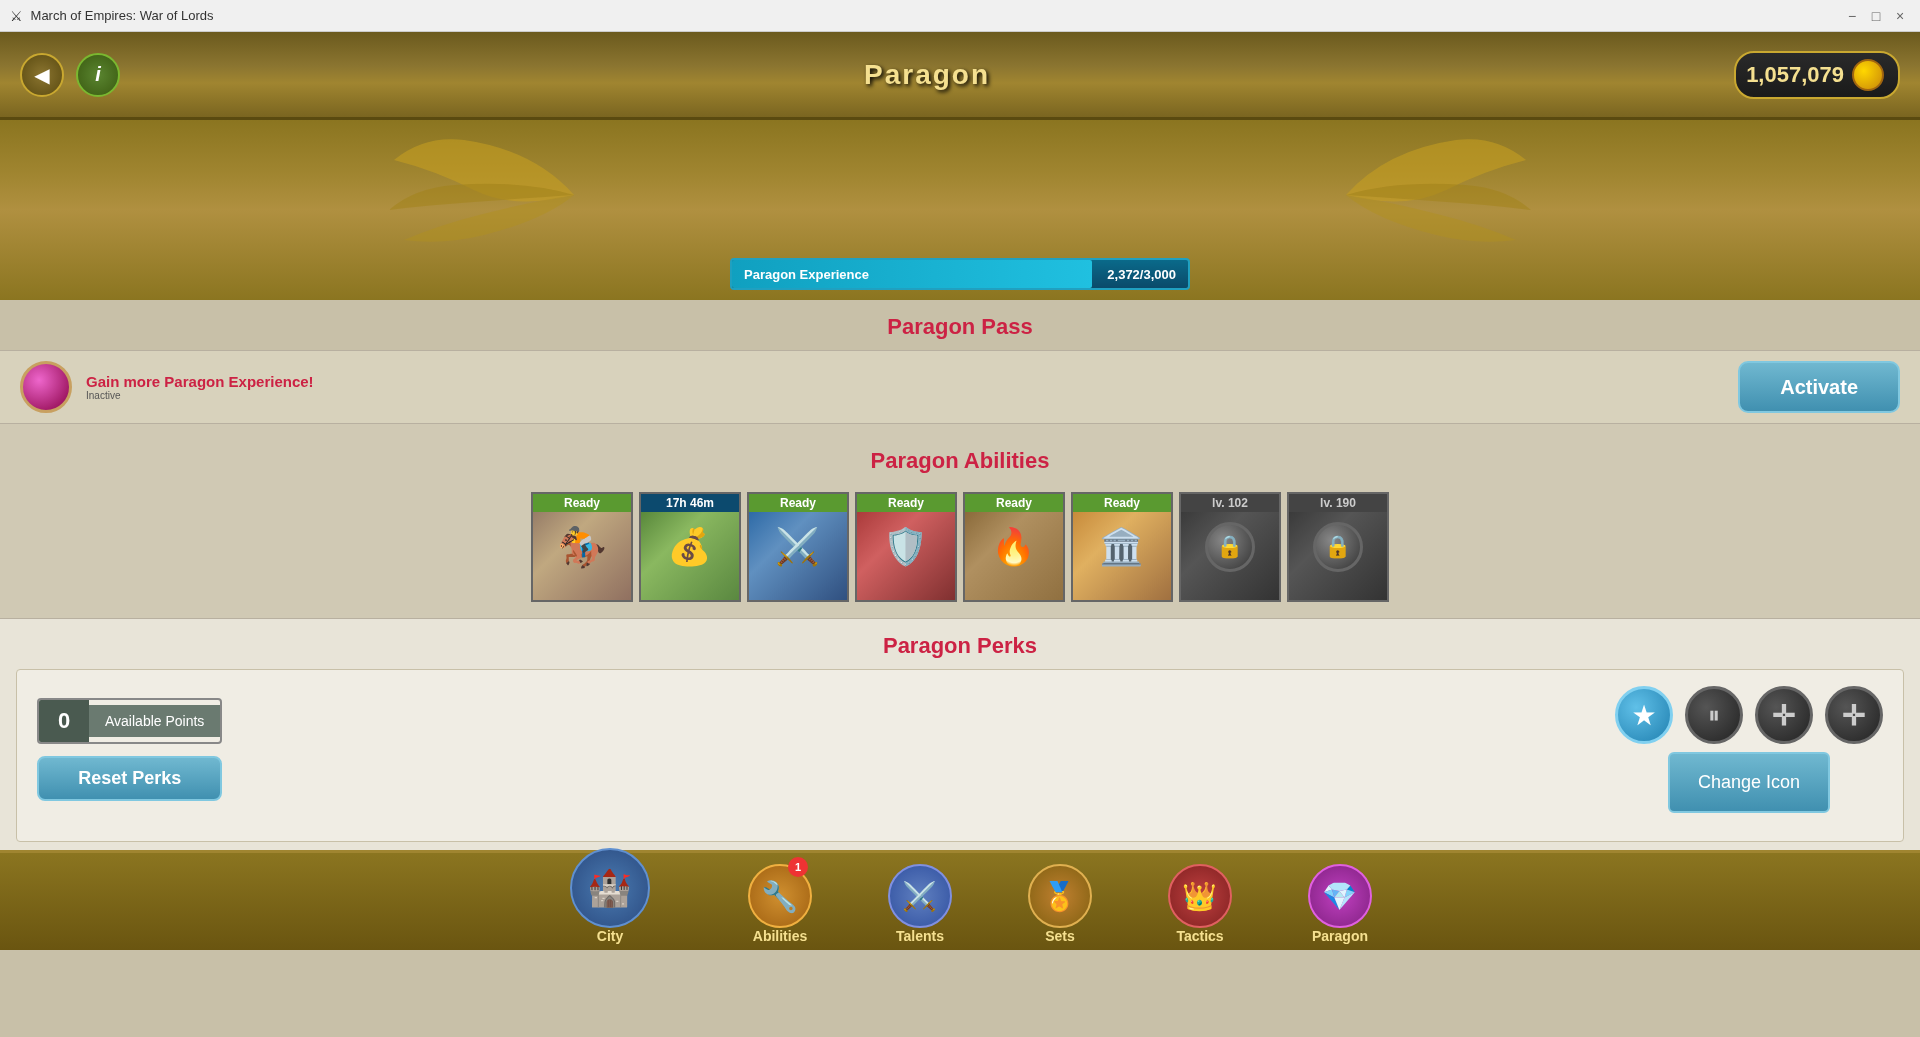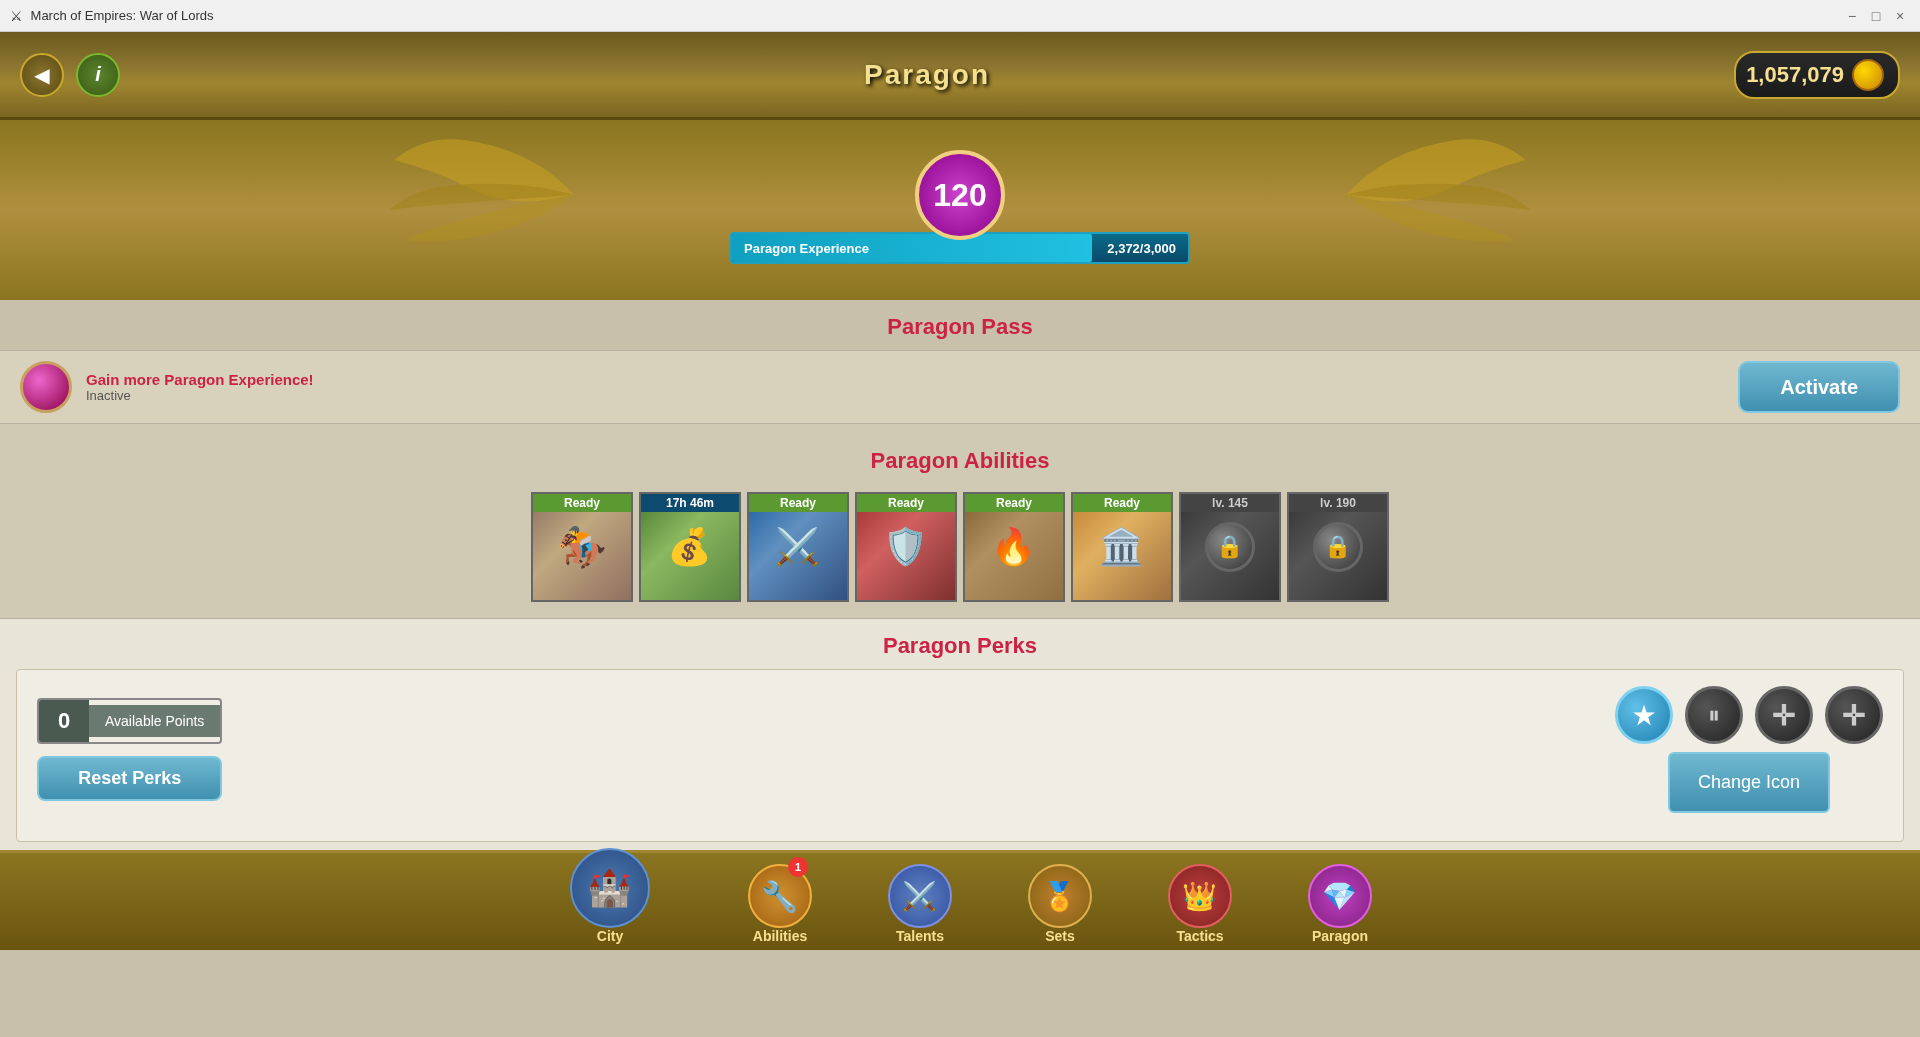--- a/index.html
+++ b/index.html
@@ -57,21 +57,21 @@
     }
     .paragon-level-badge {
       position: absolute; top: 30px;
       width: 90px; height: 90px;
       background: radial-gradient(circle, #cc44cc, #880088);
       border-radius: 50%; border: 4px solid #f0d080;
       display: flex; align-items: center; justify-content: center;
       color: white; font-size: 32px; font-weight: bold; z-index: 10;
     }
     .xp-bar-container {
-      position: absolute; bottom: 36px;
+      position: absolute; bottom: 10px;
       width: 460px; height: 32px;
       background: linear-gradient(180deg, #0a6a8a, #0a4a6a);
       border: 2px solid #20a0c0; border-radius: 4px;
       display: flex; align-items: center;
     }
     .xp-bar-fill {
       width: 79%; height: 100%;
       background: linear-gradient(90deg, #10a0c0, #20c0e0);
       border-radius: 2px;
     }
@@ -103,21 +103,21 @@
       border-top: 1px solid #b8b0a0; border-bottom: 1px solid #b8b0a0;
     }
     .pass-left { display: flex; align-items: center; gap: 14px; }
     .pass-orb {
       width: 52px; height: 52px;
       background: radial-gradient(circle at 35% 35%, #ee66cc, #880044);
       border-radius: 50%; border: 3px solid #c8a060;
     }
     .pass-info { display: flex; flex-direction: column; }
     .pass-title { font-size: 15px; color: #cc2244; font-weight: bold; }
-    .pass-status { font-size: 13px; color: #555; }
+    .pass-status { font-size: 10px; color: #555; }
     .activate-btn {
       background: linear-gradient(180deg, #70b8d0, #4090b0);
       border: 2px solid #80c8e0; border-radius: 10px;
       color: white; font-size: 20px; font-weight: bold;
       padding: 12px 40px; cursor: pointer;
     }
 
     
     .abilities-section { padding: 10px 0 16px; background: #d0c9b4; }
     .abilities-grid {
@@ -290,23 +290,20 @@
   <svg class="wings-left" viewBox="0 0 200 130" xmlns="http://www.w3.org/2000/svg">
     <path d="M190,65 Q150,20 80,10 Q40,5 10,30 Q50,40 90,60 Q130,80 190,65Z" fill="#c8a020" opacity="0.8"></path>
     <path d="M190,65 Q140,50 70,55 Q30,58 5,80 Q45,75 90,72 Q145,68 190,65Z" fill="#a08010" opacity="0.6"></path>
     <path d="M190,65 Q160,90 100,105 Q60,115 20,110 Q55,95 95,85 Q145,72 190,65Z" fill="#b09020" opacity="0.7"></path>
   </svg>
   <svg class="wings-right" viewBox="0 0 200 130" xmlns="http://www.w3.org/2000/svg">
     <path d="M190,65 Q150,20 80,10 Q40,5 10,30 Q50,40 90,60 Q130,80 190,65Z" fill="#c8a020" opacity="0.8"></path>
     <path d="M190,65 Q140,50 70,55 Q30,58 5,80 Q45,75 90,72 Q145,68 190,65Z" fill="#a08010" opacity="0.6"></path>
     <path d="M190,65 Q160,90 100,105 Q60,115 20,110 Q55,95 95,85 Q145,72 190,65Z" fill="#b09020" opacity="0.7"></path>
   </svg>
-  <div class="paragon-level-badge">
-    <span>120</span>
-  </div>
   <div class="xp-bar-container">
     <div class="xp-bar-fill"></div>
     <span class="xp-bar-label">Paragon Experience</span>
     <span class="xp-bar-value">2,372/3,000</span>
   </div>
 </div>
 
 <div class="section-header">Paragon Pass</div>
 
 <div class="pass-section">
@@ -360,21 +357,21 @@
     </div>
 
     <div class="ability-card">
       <div class="ability-label label-ready">Ready</div>
       <div class="ability-card-inner ability-temple">
         <div class="ability-art art-temple"></div>
       </div>
     </div>
 
     <div class="ability-card">
-      <div class="ability-label label-locked">lv. 145</div>
+      <div class="ability-label label-locked">lv. 102</div>
       <div class="ability-card-inner ability-locked1">
         <div class="lock-circle">🔒</div>
       </div>
     </div>
 
     <div class="ability-card">
       <div class="ability-label label-locked">lv. 190</div>
       <div class="ability-card-inner ability-locked2">
         <div class="lock-circle">🔒</div>
       </div>

